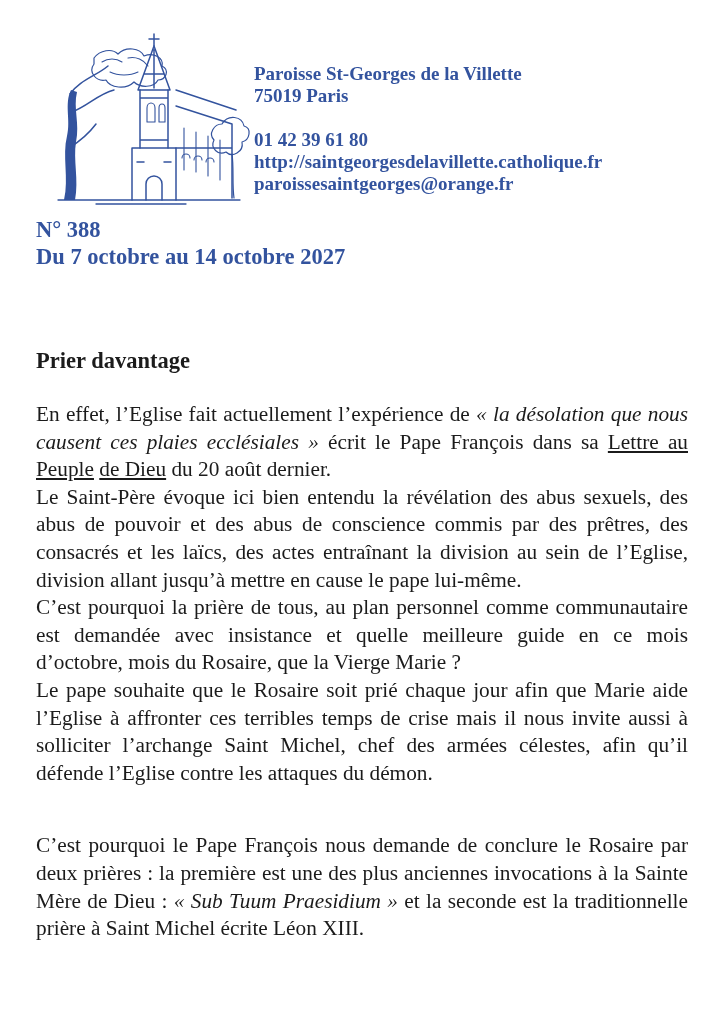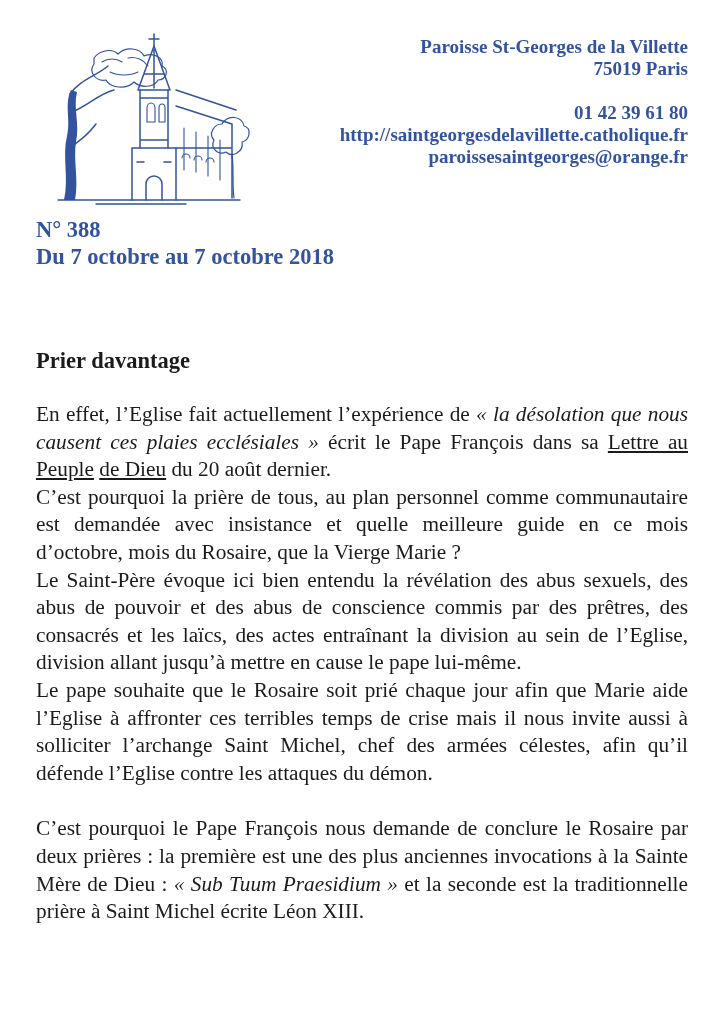--- a/index.html
+++ b/index.html
@@ -12,47 +12,47 @@
     box-sizing: border-box;
     padding: 28px 36px 0 36px;
     font-family: "Liberation Serif", "DejaVu Serif", serif;
     color: var(--body-text, #1b1b1b);
     overflow: hidden;
   }
   .masthead { display: flex; align-items: flex-start; }
   .logo-box { width: 218px; height: 182px; flex: 0 0 auto; }
   .contact {
     flex: 1 1 auto;
-    text-align: right;
     color: var(--accent, #33539e);
     font-weight: bold;
     font-size: 19px;
     line-height: 22px;
     padding-top: 8px;
+    margin-top: 27px;
   }
   .contact-gap { height: 22px; }
   .issue-block {
     color: var(--accent, #33539e);
     font-weight: bold;
     font-size: 22.5px;
     line-height: 27px;
     margin-top: 6px;
   }
   .article-title {
     font-size: 22.5px;
     font-weight: bold;
     margin: 78px 0 27px 0;
   }
   .article-body p {
     margin: 0;
     font-size: 21.3px;
     line-height: 27.6px;
     text-align: justify;
   }
-  .article-body p.space-before { margin-top: 28px; }
+  .article-body p.space-before { margin-top: 45px; }
   .run-italic { font-style: italic; }
   .run-underline { text-decoration: underline; }
 </style>
 </head>
 <body>
 
 <div class="page" style="--accent: #33539e; --body-text: #1b1b1b;">
 
   <header class="masthead">
     <div class="logo-box">
@@ -91,27 +91,27 @@
       <div>75019 Paris</div>
       <div class="contact-gap"></div>
       <div>01 42 39 61 80</div>
       <div>http://saintgeorgesdelavillette.catholique.fr</div>
       <div>paroissesaintgeorges@orange.fr</div>
     </div>
   </header>
 
   <div class="issue-block">
     <div>N° 388</div>
-    <div>Du 7 octobre au 7 octobre 2018</div>
+    <div>Du 7 octobre au 14 octobre 2027</div>
   </div>
 
   <main class="article">
     <h1 class="article-title">Prier davantage</h1>
     <div class="article-body">
         <p><span class="run-normal">En effet, l’Eglise fait actuellement l’expérience de </span><span class="run-italic">« la désolation que nous causent ces plaies ecclésiales »</span><span class="run-normal">  écrit le Pape François dans sa </span><span class="run-underline">Lettre au Peuple</span><span class="run-normal"> </span><span class="run-underline">de Dieu</span><span class="run-normal"> du 20 août dernier.</span></p>
+        <p><span class="run-normal">Le Saint-Père évoque ici bien entendu la révélation des abus sexuels, des abus de pouvoir et des abus de conscience commis par des prêtres, des consacrés et les laïcs, des actes entraînant la division au sein de l’Eglise, division allant jusqu’à mettre en cause le pape lui-même.</span></p>
         <p><span class="run-normal">C’est pourquoi la prière de tous, au plan personnel comme communautaire est demandée avec insistance et quelle meilleure guide en ce mois d’octobre, mois du Rosaire, que la Vierge Marie ?</span></p>
-        <p><span class="run-normal">Le Saint-Père évoque ici bien entendu la révélation des abus sexuels, des abus de pouvoir et des abus de conscience commis par des prêtres, des consacrés et les laïcs, des actes entraînant la division au sein de l’Eglise, division allant jusqu’à mettre en cause le pape lui-même.</span></p>
         <p><span class="run-normal">Le pape souhaite que le Rosaire soit prié chaque jour afin que Marie aide l’Eglise à affronter ces terribles temps de crise mais il nous invite aussi à solliciter l’archange Saint Michel, chef des armées célestes,  afin qu’il défende l’Eglise contre les attaques du démon.</span></p>
         <p class="space-before"><span class="run-normal">C’est pourquoi le Pape François nous demande de conclure le Rosaire par deux prières : la première est une des plus anciennes invocations à la Sainte Mère de Dieu : </span><span class="run-italic">« Sub Tuum Praesidium »</span><span class="run-normal"> et la seconde est la traditionnelle prière à Saint Michel écrite Léon XIII.</span></p>
       </div>
   </main>
 
 </div>
 
 </body></html>

